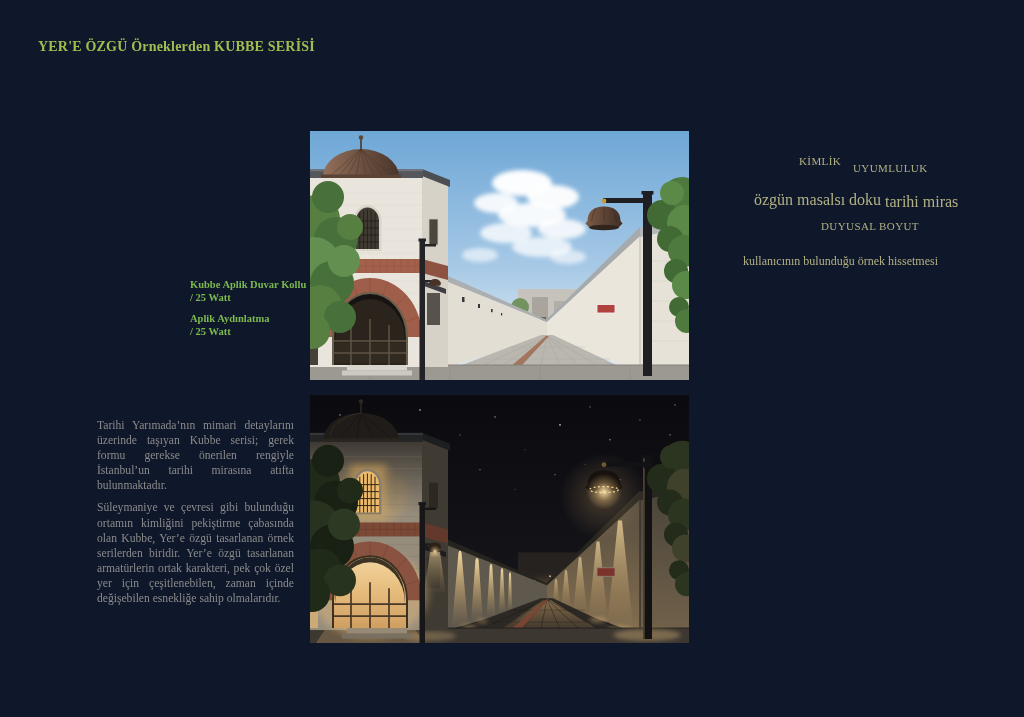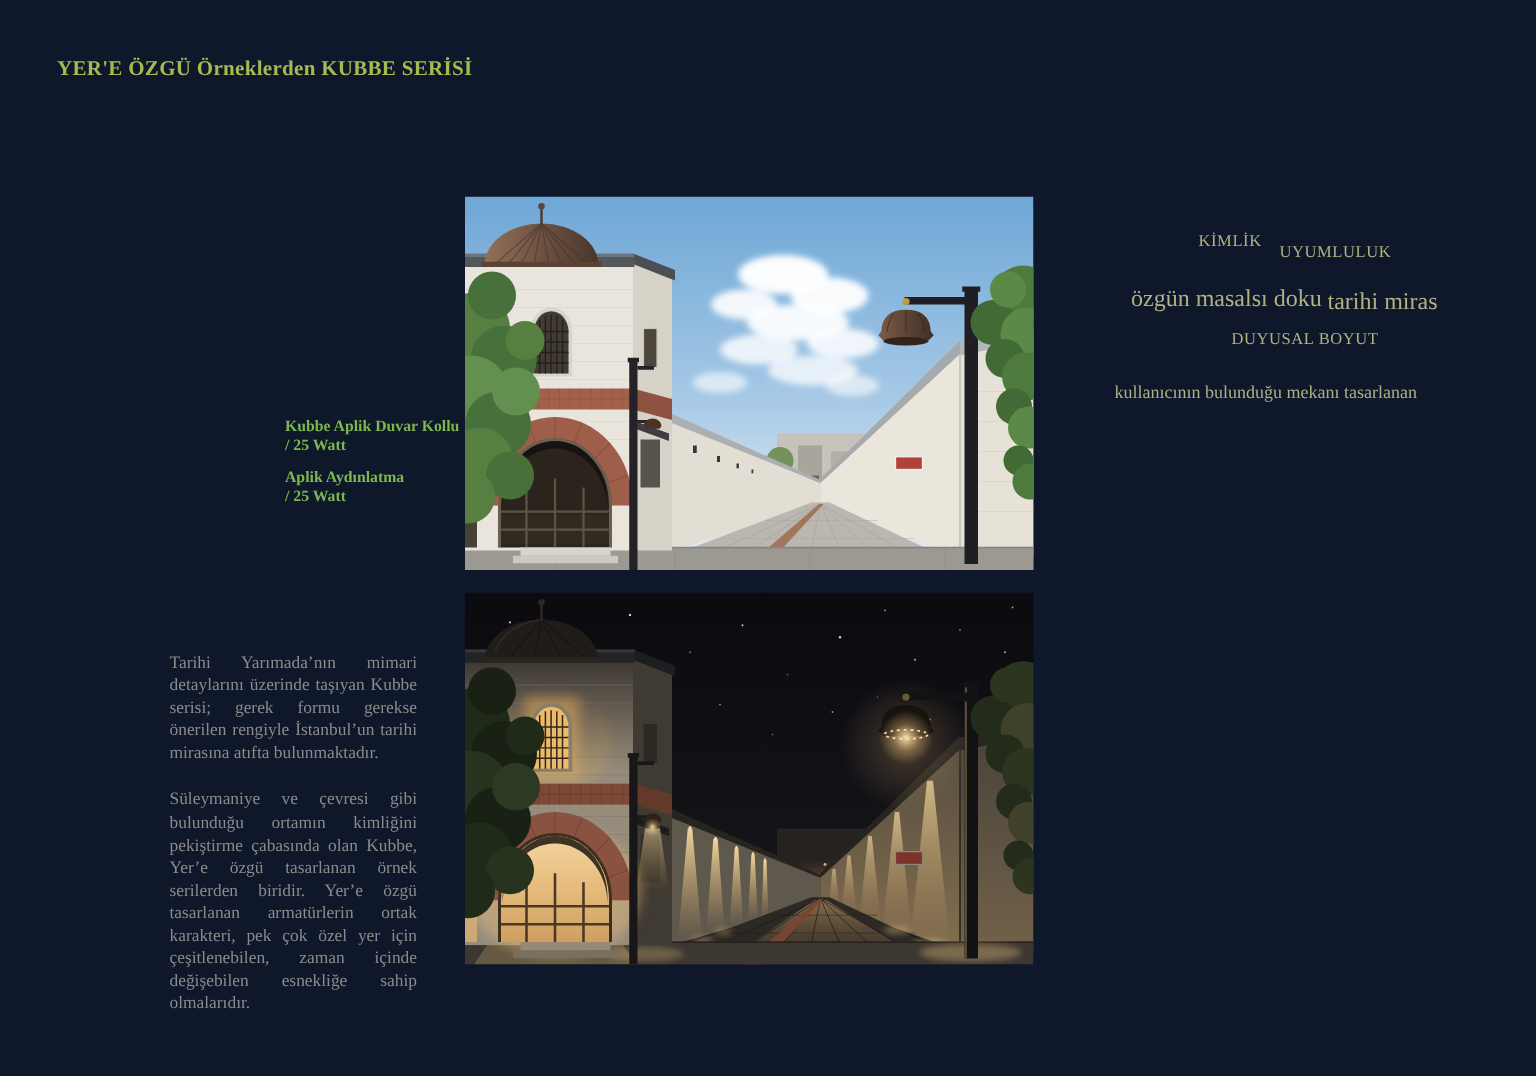--- a/index.html
+++ b/index.html
@@ -18,21 +18,21 @@
   .keyword{position:absolute;color:#b1b184;white-space:nowrap;}
   .kw-caps{font-size:11px;letter-spacing:.4px;}
   .kw-1{left:799px;top:155px;}
   .kw-2{left:853px;top:162px;text-align:right;}
   .kw-3{left:754px;top:191px;font-size:16px;}
   .kw-4{left:885px;top:193px;font-size:16px;}
   .kw-5{left:821px;top:220px;}
   .kw-6{left:743px;top:254px;font-size:12px;}
   .body-text{position:absolute;left:97px;top:418px;width:197px;color:#8b8b8b;
         font-size:11.6px;line-height:15.1px;text-align:justify;}
-  .body-text p{margin:16px;}
+  .body-text p{margin:0;}
   .body-text p + p{margin-top:7px;}
 </style>
 </head>
 <body>
 
 <div class="page">
 
   <h1 class="page-title">YER'E ÖZGÜ Örneklerden KUBBE SERİSİ</h1>
 
   <div class="fixture-labels">
@@ -421,20 +421,20 @@
           <circle cx="362" cy="62" r="12" fill="#2c3520"></circle>
       </g>
     </svg>
   </figure>
 
   <span class="keyword kw-caps kw-1">KİMLİK</span>
   <span class="keyword kw-caps kw-2">UYUMLULUK</span>
   <span class="keyword kw-3">özgün masalsı doku</span>
   <span class="keyword kw-4">tarihi miras</span>
   <span class="keyword kw-caps kw-5">DUYUSAL BOYUT</span>
-  <span class="keyword kw-6">kullanıcının bulunduğu mekanı tasarlanan</span>
+  <span class="keyword kw-6">kullanıcının bulunduğu örnek hissetmesi</span>
 
   <div class="body-text">
     <p>Tarihi Yarımada’nın mimari detaylarını üzerinde taşıyan Kubbe serisi; gerek formu gerekse önerilen rengiyle İstanbul’un tarihi mirasına atıfta bulunmaktadır.</p>
     <p>Süleymaniye ve çevresi gibi bulunduğu ortamın kimliğini pekiştirme çabasında olan Kubbe, Yer’e özgü tasarlanan örnek serilerden biridir. Yer’e özgü tasarlanan armatürlerin ortak karakteri, pek çok özel yer için çeşitlenebilen, zaman içinde değişebilen esnekliğe sahip olmalarıdır.</p>
   </div>
 
 </div>
 
 </body></html>

